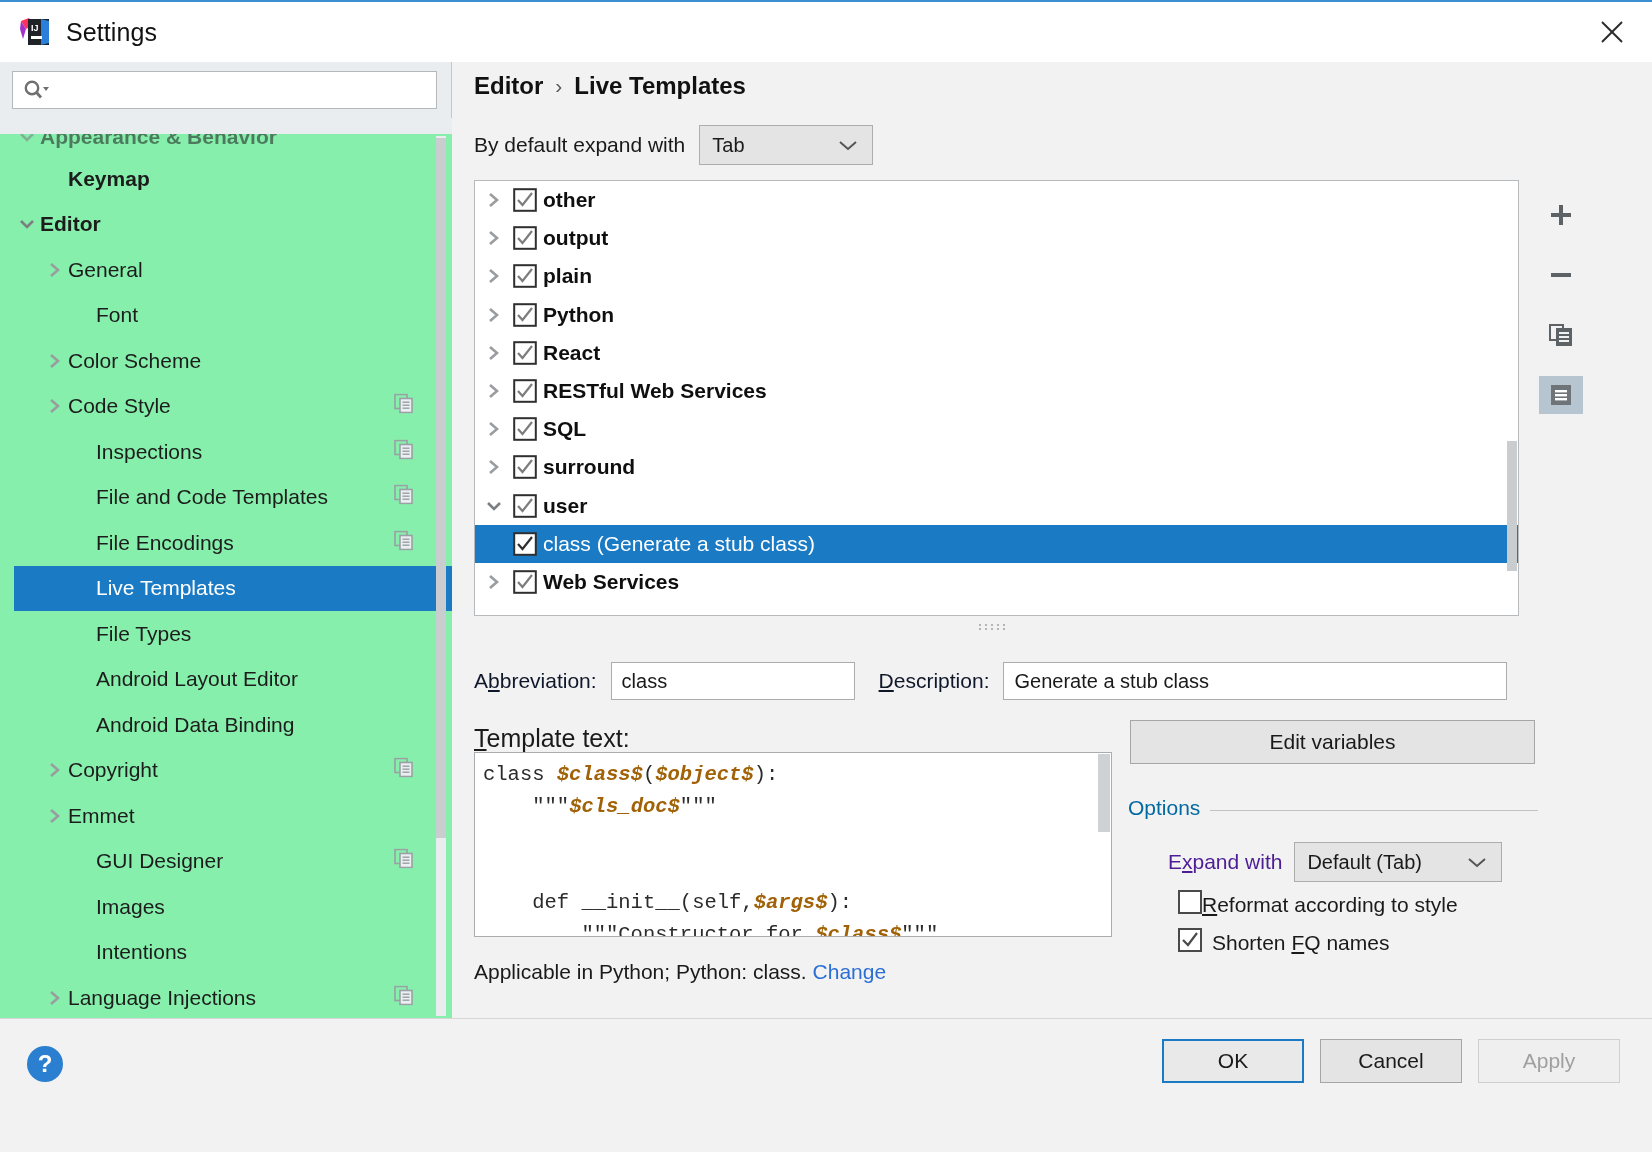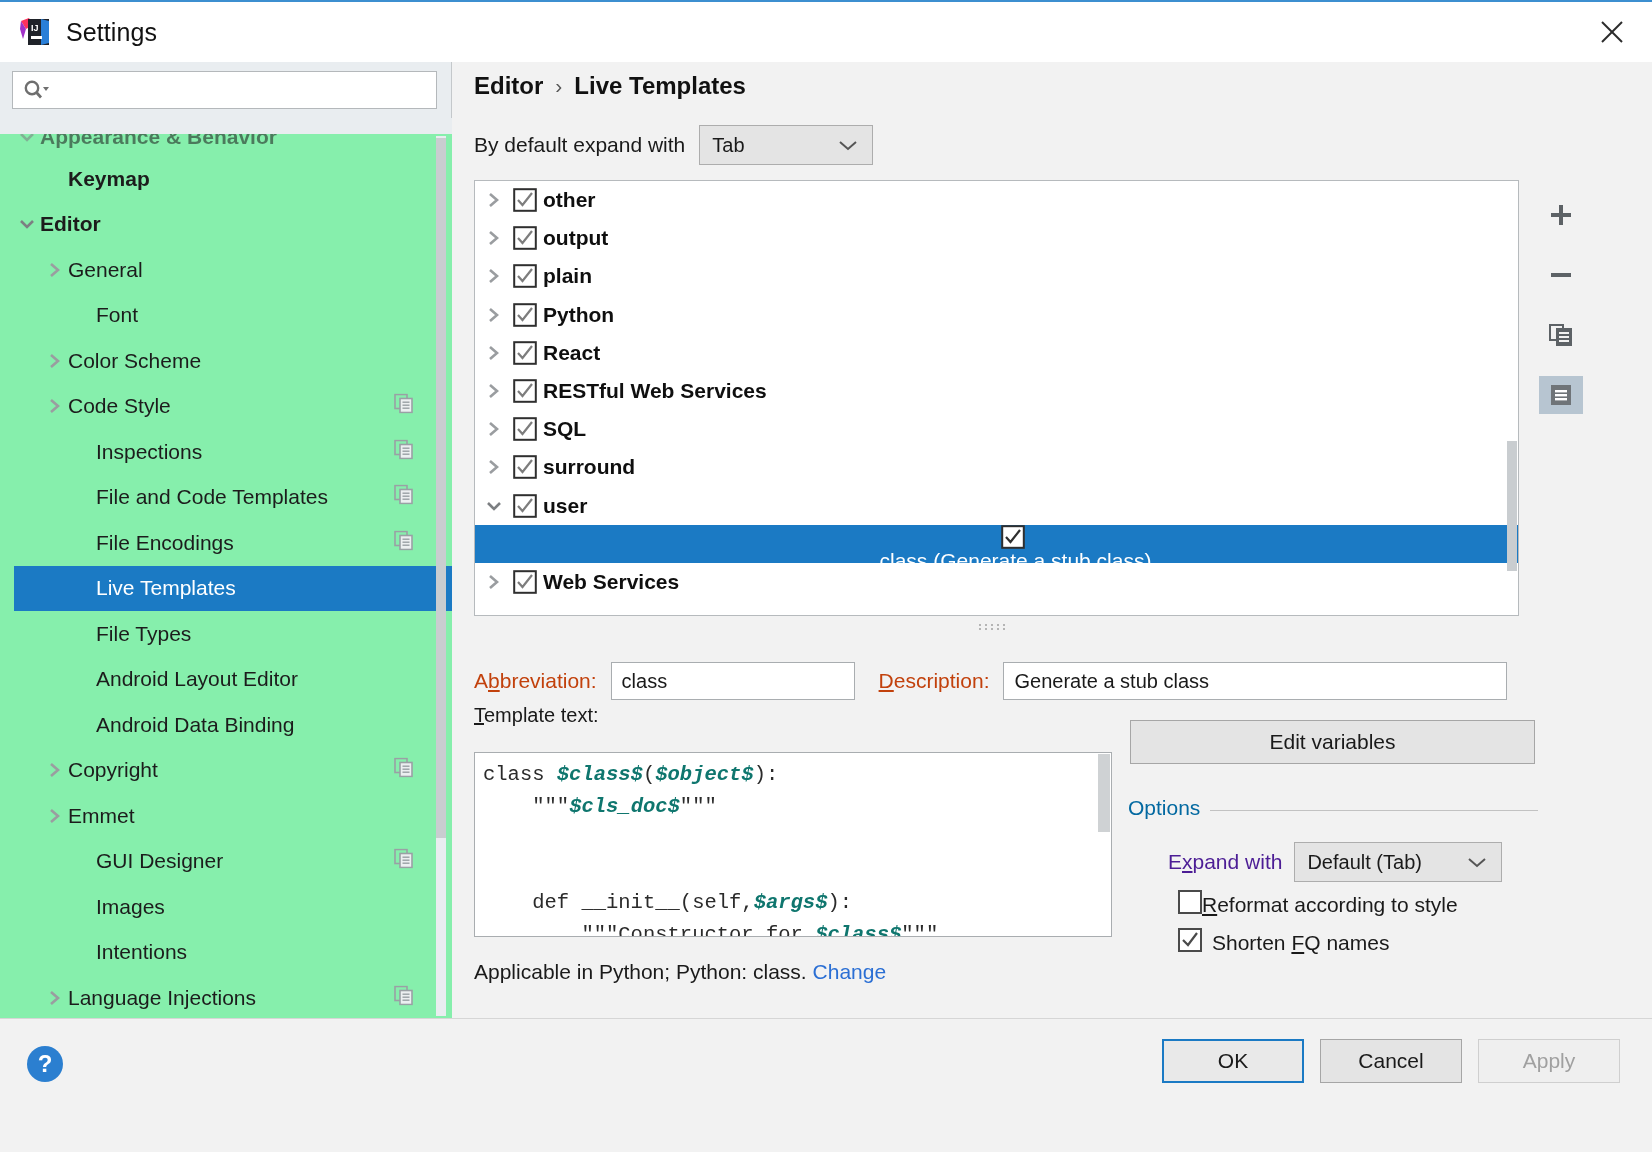--- a/index.html
+++ b/index.html
@@ -83,49 +83,49 @@
   .combo .chev { padding:0 14px 0 18px; display:flex; align-items:center; }
 
   
   .tpl-panel { position:absolute; left:22px; top:118px; width:1045px; height:436px; background:#ffffff; border:1px solid #b6babd; overflow:hidden; }
   .tpl-row { height:38.2px; display:flex; align-items:center; white-space:nowrap; }
   .tpl-row .exp { width:38px; display:flex; justify-content:center; align-items:center; flex:none; }
   .tpl-row .cb { margin-right:6px; flex:none; display:flex; }
   .tpl-row .txt { font-size:21px; font-weight:bold; color:#0f0f0f; }
   .tpl-row.child { padding-left:38px; }
   .tpl-row.child .txt { font-weight:normal; }
-  .tpl-row.selected { background:#1b7ac4;flex-direction:column; }
+  .tpl-row.selected { background:#1b7ac4; }
   .tpl-row.selected .txt { color:#ffffff; }
   .tpl-scroll { position:absolute; right:1px; top:260px; width:10px; height:130px; background:#c9cdd0; }
 
   .tpl-toolbar { position:absolute; left:1077px; top:118px; width:64px; height:436px; display:flex; flex-direction:column; align-items:center; padding-top:16px; gap:22px; }
   .tb-btn { width:44px; height:38px; display:flex; align-items:center; justify-content:center; cursor:pointer; }
   .tb-btn.active { background:#b7c5d1; }
 
   .splitter-dots { position:absolute; left:0; top:560px; width:1090px; display:flex; justify-content:center; }
 
   
   .form-row { position:absolute; left:22px; top:600px; display:flex; align-items:center; }
-  .f-label { font-size:21px; color:#c2410c; }
+  .f-label { font-size:21px; color:#0f172a; }
   .txtfield { height:38px; background:#ffffff; border:1px solid #a9adb0; display:flex; align-items:center; padding:0 8px; }
   .txtfield input {
     border:0; outline:0; background:transparent; width:100%; height:100%;
     font-family:"Liberation Sans", sans-serif; font-size:20px; color:#1a1a1a;
   }
 
-  .tpl-text-label { position:absolute; left:22px; top:642px; font-size:20px; }
+  .tpl-text-label { position:absolute; left:22px; top:662px; font-size:25px; }
   .code-wrap {
     position:absolute; left:22px; top:690px; width:638px; height:185px;
     background:#ffffff; border:1px solid #a9adb0; overflow:hidden;
   }
   .code {
     font-family:"Liberation Mono", monospace; font-size:20.5px; line-height:32px;
     padding:6px 8px 0 8px; white-space:pre; color:#2b2b2b;
   }
-  .code .var { color:#0f766e; font-weight:bold; font-style:italic; }
+  .code .var { color:#a16207; font-weight:bold; font-style:italic; }
   .code-scroll { position:absolute; right:1px; top:1px; width:12px; height:78px; background:#cfd2d4; }
 
   .applicable { position:absolute; left:22px; top:898px; font-size:21px; color:#1a1a1a; }
   .applicable a { color:#2b6fd4; text-decoration:none; cursor:pointer; }
 
   
   .edit-vars {
     position:absolute; left:678px; top:658px; width:405px; height:44px;
     background:#e4e4e4; border:1px solid #a6a6a6;
     display:flex; align-items:center; justify-content:center;

